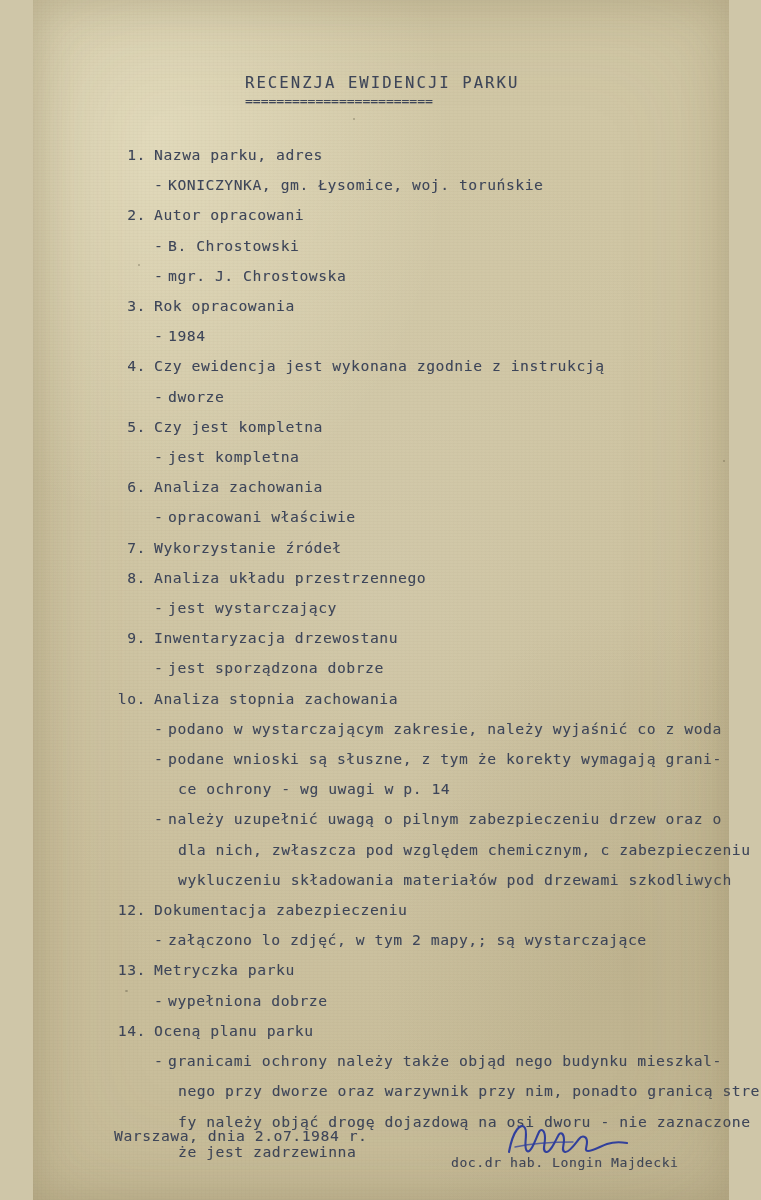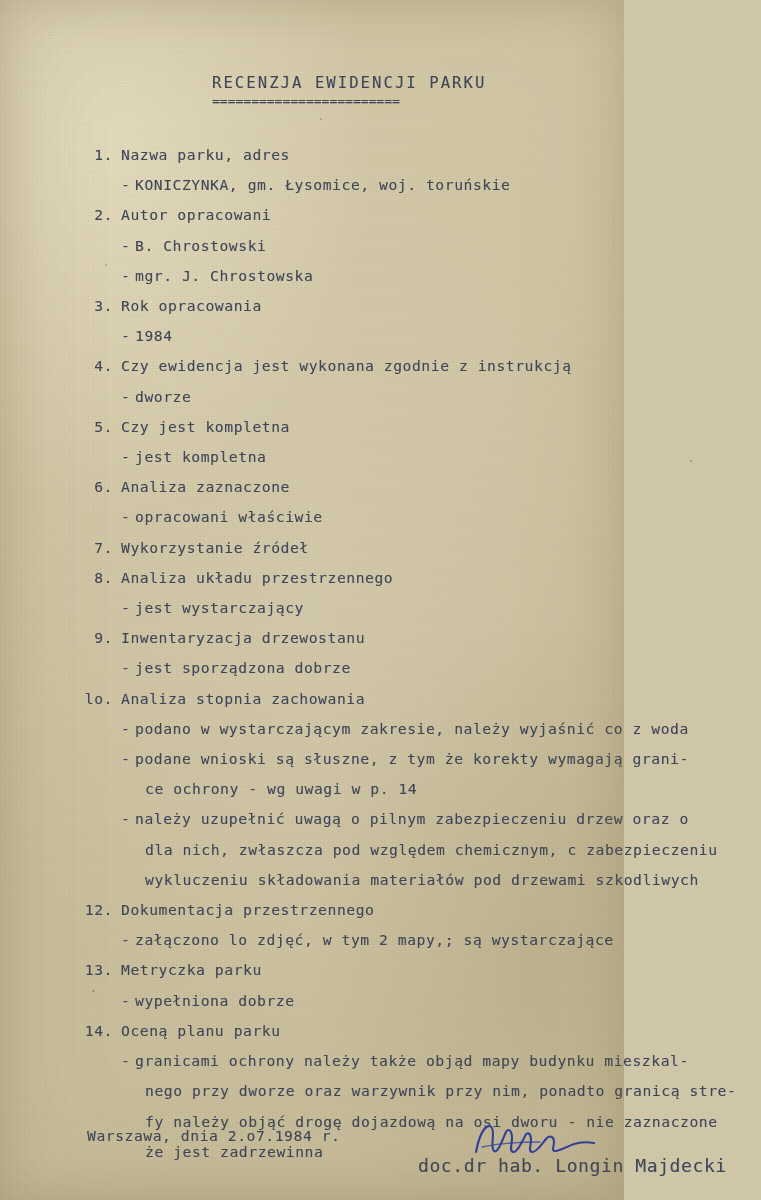--- a/index.html
+++ b/index.html
@@ -10,29 +10,30 @@
     width: 761px;
     height: 1200px;
     background: #cfc6a8;
     font-family: "DejaVu Sans Mono", monospace;
     overflow: hidden;
   }
 
   
   #page {
     position: relative;
-    width: 624px;
+    width: 696px;
     height: 1200px;
     background:
       radial-gradient(ellipse 60% 45% at 18% 12%, rgba(255,250,225,0.35), rgba(255,250,225,0) 70%),
       radial-gradient(ellipse 50% 40% at 85% 80%, rgba(160,146,108,0.25), rgba(160,146,108,0) 72%),
       radial-gradient(ellipse 70% 55% at 50% 50%, rgba(214,206,178,0.55), rgba(198,188,156,0) 75%),
       linear-gradient(160deg, #d3caa9 0%, #cfc5a3 38%, #cabf9c 62%, #c7bc99 100%);
     box-sizing: border-box;
     color: #3b4356;
+    margin-left: 33px;
   }
   #grain {
     position: absolute;
     inset: 0;
     pointer-events: none;
     background-image:
       repeating-linear-gradient(0deg, rgba(120,110,80,0.035) 0px, rgba(120,110,80,0.035) 1px, rgba(255,255,255,0) 1px, rgba(255,255,255,0) 3px),
       repeating-linear-gradient(90deg, rgba(120,110,80,0.03) 0px, rgba(120,110,80,0.03) 1px, rgba(255,255,255,0) 1px, rgba(255,255,255,0) 4px);
     opacity: 0.8;
   }
@@ -106,30 +107,30 @@
     width: 14px;
   }
   .sub-cont {
     padding-left: 66px;
     white-space: pre;
   }
 
   
   #footer-place {
     position: absolute;
-    left: 87px;
+    left: 81px;
     top: 1127px;
     font-size: 14.6px;
     white-space: pre;
   }
   #footer-sign-name {
     position: absolute;
     left: 418px;
     top: 1155px;
-    font-size: 18px;
+    font-size: 13px;
     white-space: pre;
   }
   #signature {
     position: absolute;
     left: 470px;
     top: 1118px;
     width: 130px;
     height: 46px;
     pointer-events: none;
   }
@@ -177,21 +178,21 @@
       <div class="item-head"><span class="num">4.</span><span class="head-text">Czy ewidencja jest wykonana zgodnie z instrukcją</span></div>
       <div class="sub"><span class="dash">-</span><span>dworze</span></div>
     </div>
 
     <div class="item">
       <div class="item-head"><span class="num">5.</span><span class="head-text">Czy jest kompletna</span></div>
       <div class="sub"><span class="dash">-</span><span>jest kompletna</span></div>
     </div>
 
     <div class="item">
-      <div class="item-head"><span class="num">6.</span><span class="head-text">Analiza zaznaczone</span></div>
+      <div class="item-head"><span class="num">6.</span><span class="head-text">Analiza zachowania</span></div>
       <div class="sub"><span class="dash">-</span><span>opracowani właściwie</span></div>
     </div>
 
     <div class="item">
       <div class="item-head"><span class="num">7.</span><span class="head-text">Wykorzystanie źródeł</span></div>
     </div>
 
     <div class="item">
       <div class="item-head"><span class="num">8.</span><span class="head-text">Analiza układu przestrzennego</span></div>
       <div class="sub"><span class="dash">-</span><span>jest wystarczający</span></div>
@@ -211,32 +212,32 @@
     <div class="item">
       <div class="sub"><span class="dash">-</span><span>podane wnioski są słuszne, z tym że korekty wymagają grani-</span></div>
       <div class="sub-cont">ce ochrony - wg uwagi w p. 14</div>
       <div class="sub"><span class="dash">-</span><span>należy uzupełnić uwagą o pilnym zabezpieczeniu drzew oraz o</span></div>
       <div class="sub-cont">dla nich, zwłaszcza pod względem chemicznym, c zabezpieczeniu</div>
       <div class="sub-cont">wykluczeniu składowania materiałów pod drzewami szkodliwych</div>
 
     </div>
 
     <div class="item">
-      <div class="item-head"><span class="num">12.</span><span class="head-text">Dokumentacja przestrzennego</span></div>
+      <div class="item-head"><span class="num">12.</span><span class="head-text">Dokumentacja zabezpieczeniu</span></div>
       <div class="sub"><span class="dash">-</span><span>załączono lo zdjęć, w tym 2 mapy,; są wystarczające</span></div>
     </div>
 
     <div class="item">
       <div class="item-head"><span class="num">13.</span><span class="head-text">Metryczka parku</span></div>
       <div class="sub"><span class="dash">-</span><span>wypełniona dobrze</span></div>
     </div>
 
     <div class="item">
       <div class="item-head"><span class="num">14.</span><span class="head-text">Oceną planu parku</span></div>
-      <div class="sub"><span class="dash">-</span><span>granicami ochrony należy także objąd mapy budynku mieszkal-</span></div>
+      <div class="sub"><span class="dash">-</span><span>granicami ochrony należy także objąd nego budynku mieszkal-</span></div>
       <div class="sub-cont">nego przy dworze oraz warzywnik przy nim, ponadto granicą stre-</div>
       <div class="sub-cont">fy należy objąć drogę dojazdową na osi dworu - nie zaznaczone</div>
       <div class="sub-cont">że jest zadrzewinna</div>
     </div>
 
   </div>
 
   <div id="footer-place" class="typed">Warszawa, dnia 2.o7.1984 r.</div>
   <div id="footer-sign-name" class="typed">doc.dr hab. Longin Majdecki</div>
 

